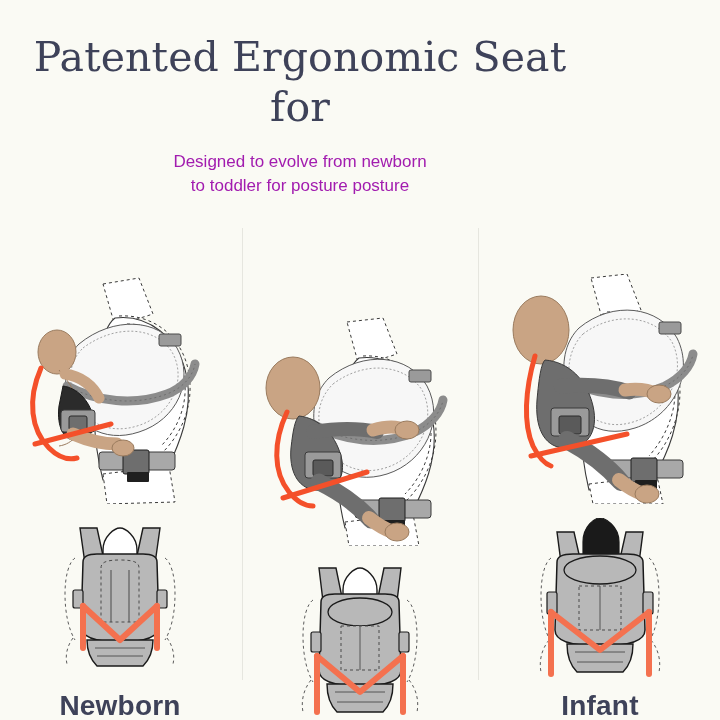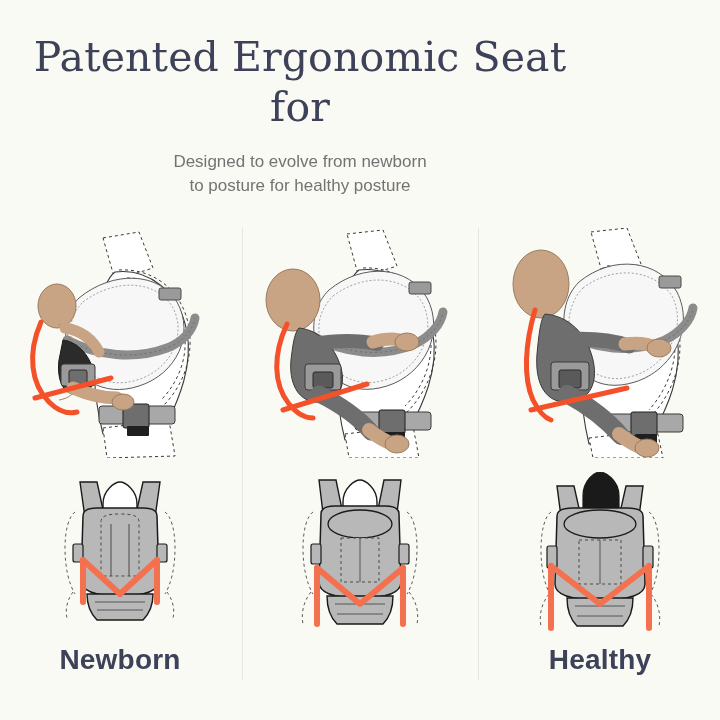--- a/index.html
+++ b/index.html
@@ -34,21 +34,21 @@
     line-height: 1.22;
     font-weight: 400;
     letter-spacing: 0.1px;
     margin: 0 auto;
     max-width: 640px;
   }
   .title .line { display: block; }
   .subtitle {
     margin: 18px auto 0;
     font-family: "Liberation Sans", sans-serif;
-    color: #737373;
+    color: #a21caf;
     font-size: 17px;
     line-height: 1.42;
     font-weight: 400;
     max-width: 440px;
   }
   .subtitle .line { display: block; }
 
   
   .columns {
     position: absolute;
@@ -57,20 +57,21 @@
     width: 720px;
     height: 492px;
     display: flex;
   }
   .column {
     position: relative;
     flex: 1 1 33.3333%;
     display: flex;
     flex-direction: column;
     align-items: center;
+    justify-content: flex-end;
   }
   .divider {
     position: absolute;
     top: 0;
     width: 1px;
     height: 452px;
     background: #E6E6DF;
   }
   .divider.d1 { left: 242px; }
   .divider.d2 { left: 478px; }
@@ -100,21 +101,21 @@
 <body>
 
 <div class="infographic">
 
   <div class="header">
     <h1 class="title">
       <span class="line">Patented Ergonomic Seat for</span>
     </h1>
     <p class="subtitle">
       <span class="line">Designed to evolve from newborn</span>
-      <span class="line">to posture for healthy posture</span>
+      <span class="line">to toddler for posture posture</span>
     </p>
   </div>
 
   <div class="columns">
 
     <div class="divider d1"></div>
     <div class="divider d2"></div>
 
     <div class="column">
 
@@ -365,17 +366,17 @@
           <path d="M70 134 L120 134" stroke="#4A4A4A" stroke-width="0.9"></path>
           <path d="M72 144 L118 144" stroke="#4A4A4A" stroke-width="0.9"></path>
         </g>
         <g>
           <path d="M46 94 L46 156" stroke="#F4714F" stroke-width="6" stroke-linecap="round"></path>
           <path d="M144 94 L144 156" stroke="#F4714F" stroke-width="6" stroke-linecap="round"></path>
           <path d="M46 94 L95 132 L144 94" fill="none" stroke="#F4714F" stroke-width="6" stroke-linecap="round" stroke-linejoin="round"></path>
         </g>
       </svg>
 
-      <div class="col-label">Healthy</div>
+      <div class="col-label">Infant</div>
     </div>
 
   </div>
 </div>
 
 </body></html>

